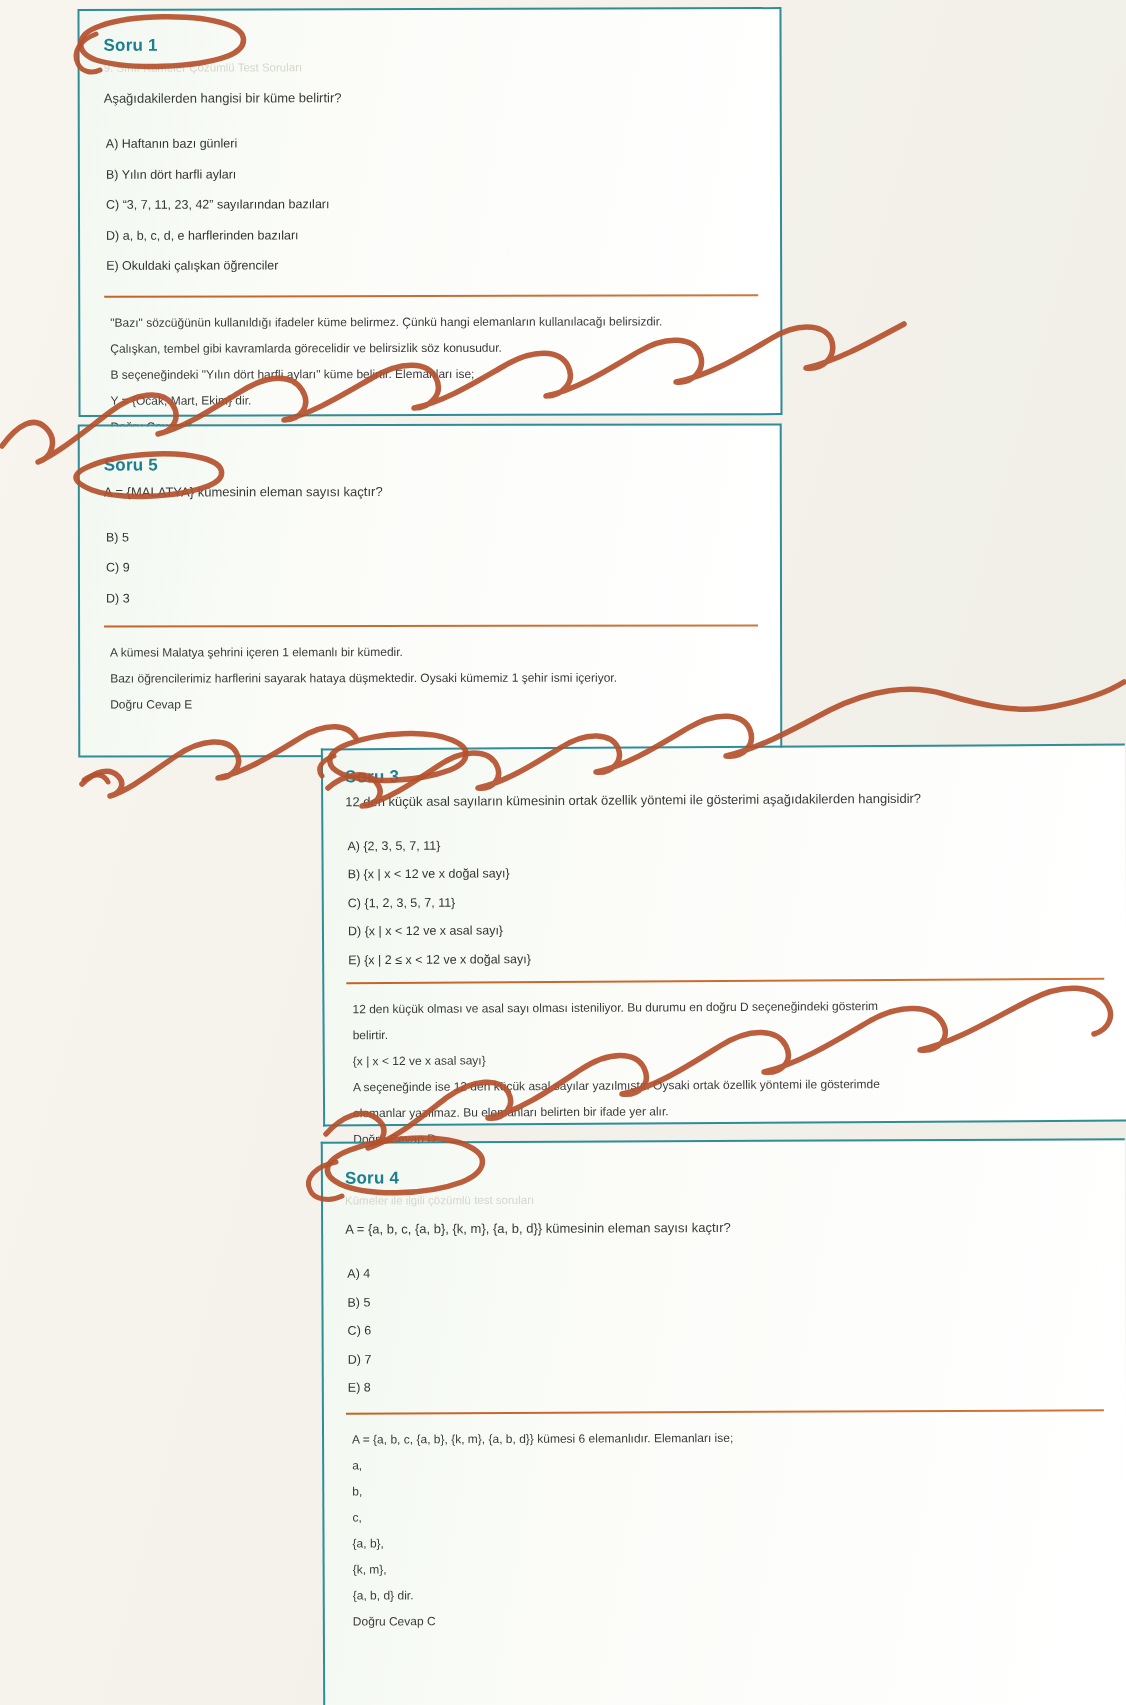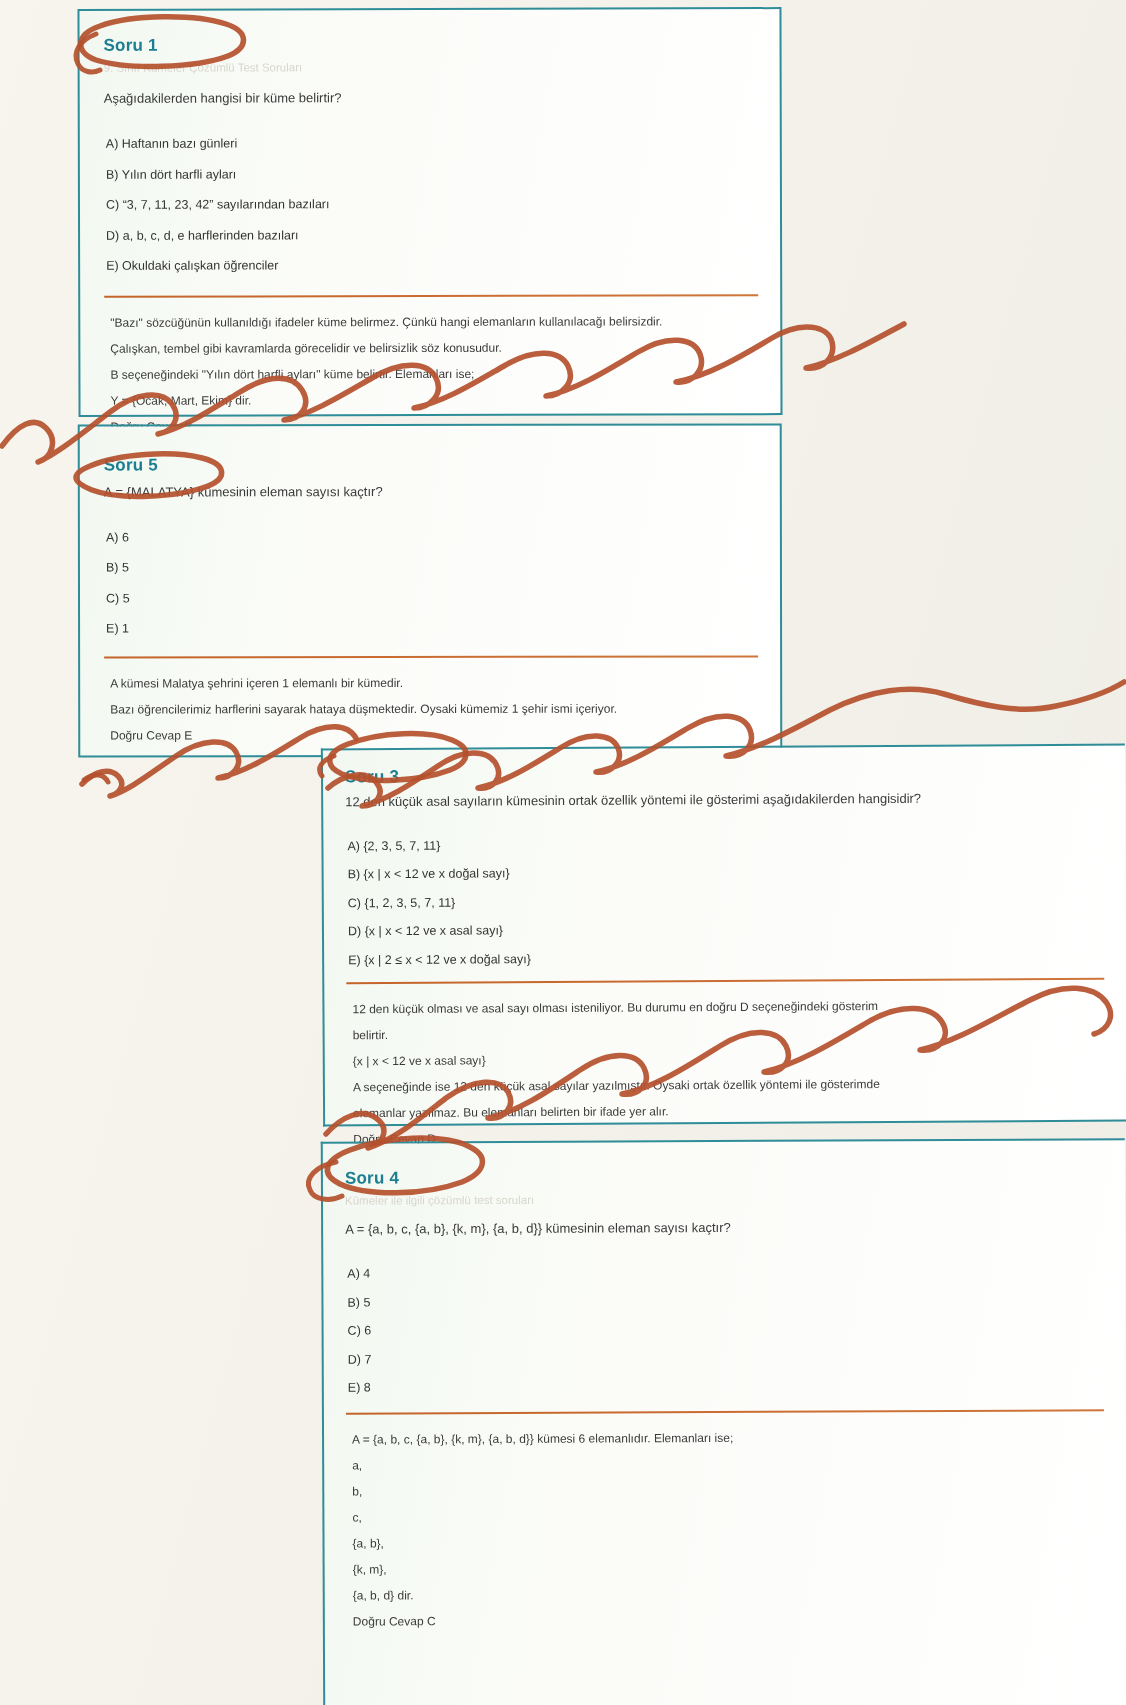--- a/index.html
+++ b/index.html
@@ -92,24 +92,23 @@
   </div>
 </div>
 
 <div class="card left" id="card2">
   <div class="inner">
     <div class="q-head">
       <p class="q-title">Soru 5</p>
     </div>
     <p class="q-text" style="margin-top:8px;">A = {MALATYA} kümesinin eleman sayısı kaçtır?</p>
     <div class="opts">
-      <p class="opt">A) 6</p>
       <p class="opt">B) 5</p>
-      <p class="opt">C) 5</p>
-      <p class="opt">E) 1</p>
+      <p class="opt">C) 9</p>
+      <p class="opt">D) 3</p>
     </div>
     <div style="margin-top:12px;">
       <hr class="rule">
     </div>
     <div class="exp-wrap">
       <p class="exp">A kümesi Malatya şehrini içeren 1 elemanlı bir kümedir.</p>
       <p class="exp">Bazı öğrencilerimiz harflerini sayarak hataya düşmektedir. Oysaki kümemiz 1 şehir ismi içeriyor.</p>
       <p class="exp">Doğru Cevap E</p>
     </div>
   </div>

